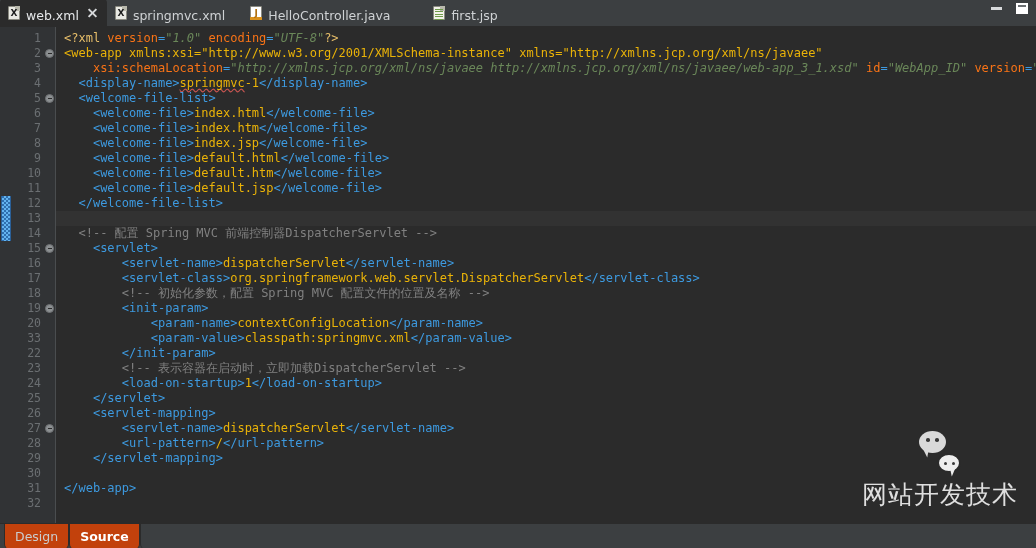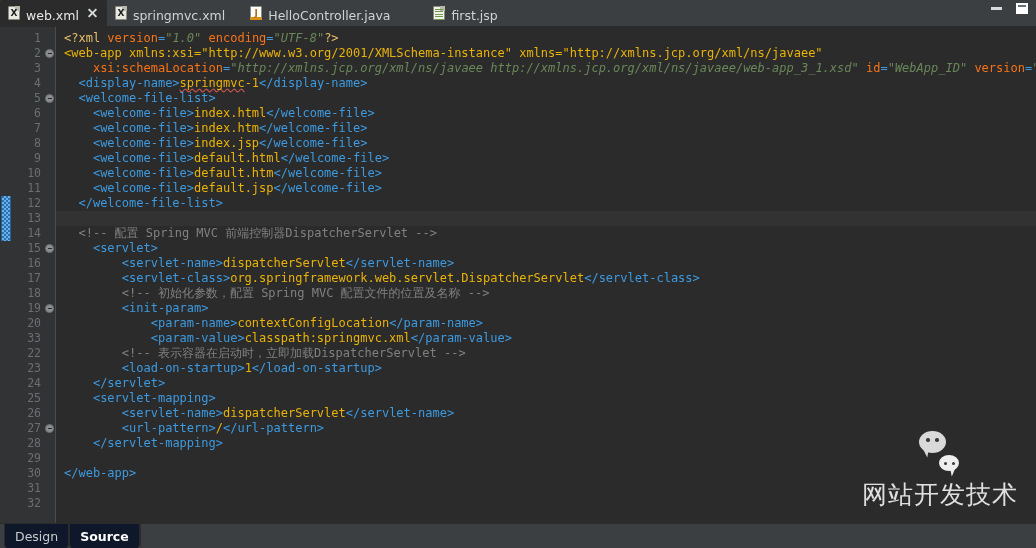--- a/index.html
+++ b/index.html
@@ -319,21 +319,21 @@
     display: flex;
     align-items: center;
     font-size: 12.5px;
     color: #cacdcf;
     font-family: "DejaVu Sans", sans-serif;
     border: 1px solid #2b2b2b;
     border-top: none;
     border-bottom: none;
     border-bottom-left-radius: 5px;
     border-bottom-right-radius: 5px;
-    background: #0f172a;
+    background: #c2410c;
   }
   .btab.active { font-weight: bold; color: #ffffff; }
   .btab-rest {
     flex: 1 1 auto;
     height: 25px;
     border-left: 1px solid #2b2b2b;
     border-bottom-left-radius: 5px;
   }
 </style>
 </head>
@@ -493,20 +493,21 @@
         <div class="cl">  <span class="tg">&lt;/welcome-file-list&gt;</span></div>
         <div class="cl cur">&nbsp;</div>
         <div class="cl">  <span class="cm">&lt;!-- 配置 Spring MVC 前端控制器DispatcherServlet --&gt;</span></div>
         <div class="cl">    <span class="tg">&lt;servlet&gt;</span></div>
         <div class="cl">        <span class="tg">&lt;servlet-name&gt;</span><span class="tx">dispatcherServlet</span><span class="tg">&lt;/servlet-name&gt;</span></div>
         <div class="cl">        <span class="tg">&lt;servlet-class&gt;</span><span class="tx">org.springframework.web.servlet.DispatcherServlet</span><span class="tg">&lt;/servlet-class&gt;</span></div>
         <div class="cl">        <span class="cm">&lt;!-- 初始化参数，配置 Spring MVC 配置文件的位置及名称 --&gt;</span></div>
         <div class="cl">        <span class="tg">&lt;init-param&gt;</span></div>
         <div class="cl">            <span class="tg">&lt;param-name&gt;</span><span class="tx">contextConfigLocation</span><span class="tg">&lt;/param-name&gt;</span></div>
         <div class="cl">            <span class="tg">&lt;param-value&gt;</span><span class="tx">classpath:springmvc.xml</span><span class="tg">&lt;/param-value&gt;</span></div>
+        <div class="cl">        <span class="tg">&lt;/init-param&gt;</span></div>
         <div class="cl">        <span class="cm">&lt;!-- 表示容器在启动时，立即加载DispatcherServlet --&gt;</span></div>
         <div class="cl">        <span class="tg">&lt;load-on-startup&gt;</span><span class="tx">1</span><span class="tg">&lt;/load-on-startup&gt;</span></div>
         <div class="cl">    <span class="tg">&lt;/servlet&gt;</span></div>
         <div class="cl">    <span class="tg">&lt;servlet-mapping&gt;</span></div>
         <div class="cl">        <span class="tg">&lt;servlet-name&gt;</span><span class="tx">dispatcherServlet</span><span class="tg">&lt;/servlet-name&gt;</span></div>
         <div class="cl">        <span class="tg">&lt;url-pattern&gt;</span><span class="tx">/</span><span class="tg">&lt;/url-pattern&gt;</span></div>
         <div class="cl">    <span class="tg">&lt;/servlet-mapping&gt;</span></div>
         <div class="cl">&nbsp;</div>
         <div class="cl"><span class="tg">&lt;/web-app&gt;</span></div>
       </div>

